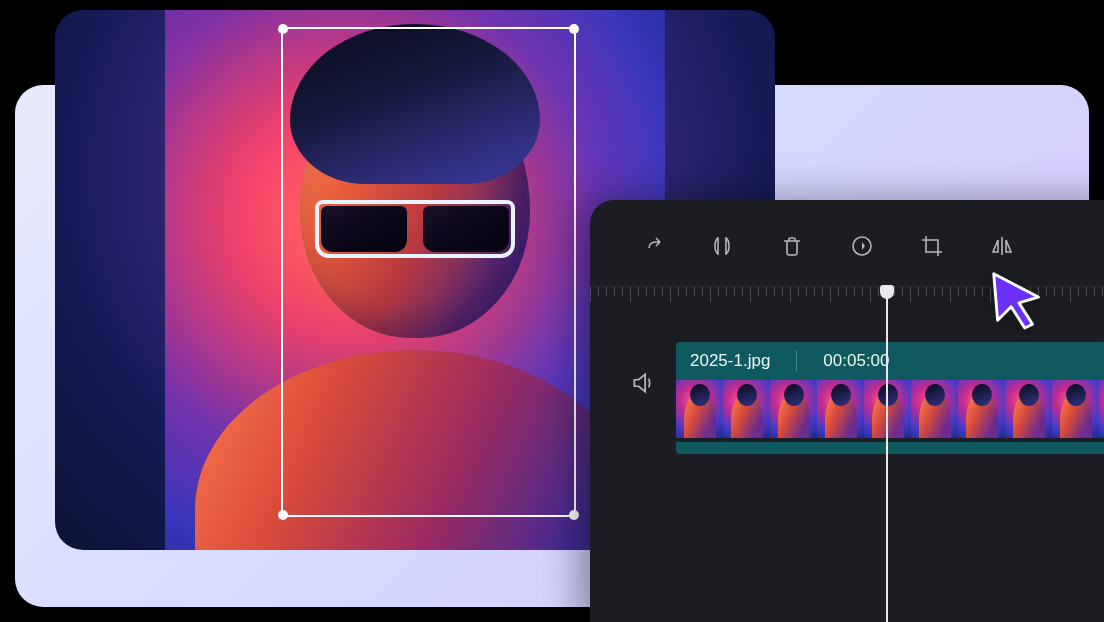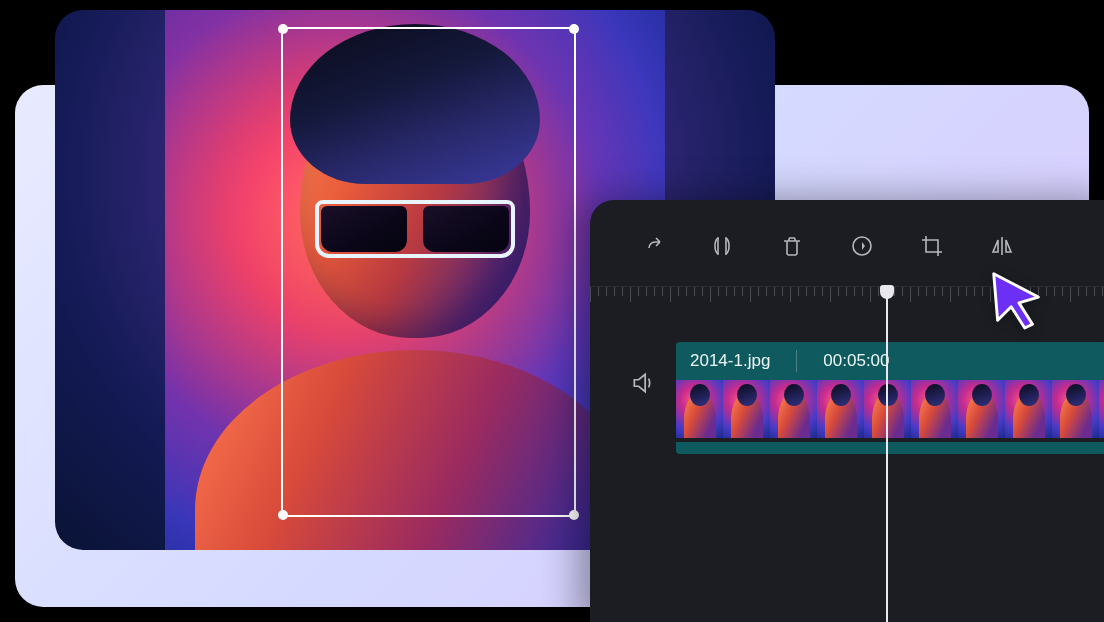--- a/index.html
+++ b/index.html
@@ -182,21 +182,21 @@
 
   <div class="track-area">
     <div class="mute">
       <svg viewBox="0 0 24 24">
           <path d="M4 9v6h4l6 5V4L8 9H4z"></path>
           <path d="M17 8c1.5 1 1.5 7 0 8"></path>
         </svg>
     </div>
     <div class="clip">
       <div class="clip-head">
-        <span>2014-1.jpg</span>
+        <span>2025-1.jpg</span>
         <span class="sep"></span>
         <span>00:05:00</span>
       </div>
       <div class="thumbs" id="thumbs">
           <div class="thumb">
             <div class="p"></div>
             <div class="h"></div>
           </div>
           <div class="thumb">
             <div class="p"></div>

